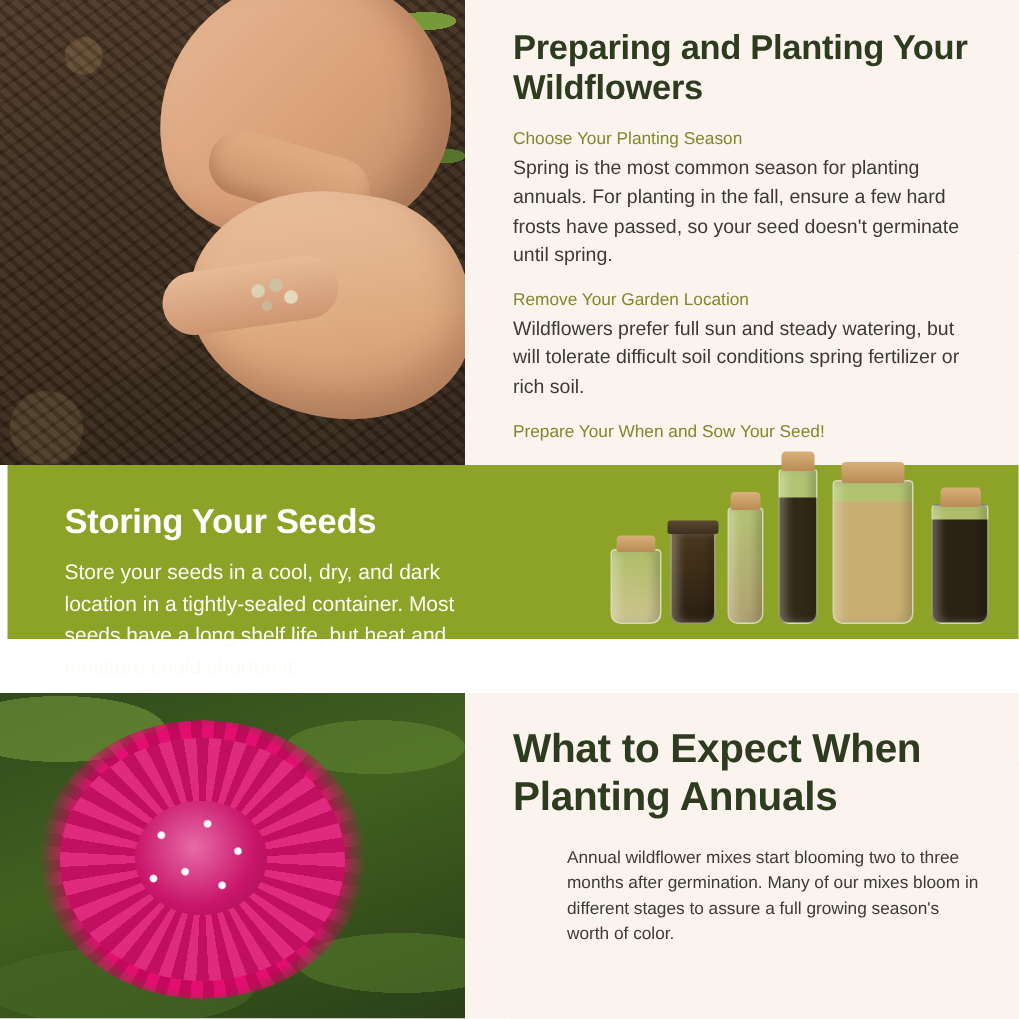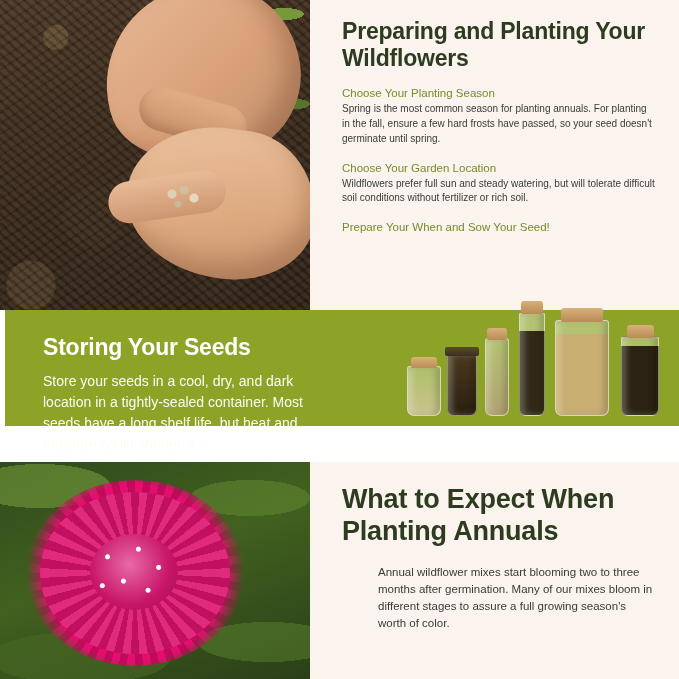--- a/index.html
+++ b/index.html
@@ -67,21 +67,21 @@
     background:
       radial-gradient(circle at 6px 8px, #ded0b4 0 4px, transparent 5px),
       radial-gradient(circle at 18px 4px, #cfc0a2 0 4px, transparent 5px),
       radial-gradient(circle at 28px 12px, #e4d8bd 0 4px, transparent 5px),
       radial-gradient(circle at 12px 18px, #c8b897 0 3px, transparent 4px);
   }
 
   .sec1-text { flex: 1; background: #faf3ee; padding: 18px 22px 10px 32px; }
   .h1 { font-size: 23px; line-height: 1.18; font-weight: bold; color: #2d3b1f; letter-spacing: -.2px; }
   .sub { font-size: 11.5px; font-weight: normal; color: #7c8a2a; margin-top: 15px; }
-  .body { font-size: 10px; line-height: 1.48; color: #3b3b35; margin-top: 3px; }
+  .body { font-size: 13px; line-height: 1.48; color: #3b3b35; margin-top: 3px; }
 
   
   .sec2 { position: absolute; left: 5px; top: 310px; width: 679px; height: 116px; background: #8ca328; display:flex;justify-content:flex-end; }
   .sec2-text { width: 340px; padding: 24px 20px 0 38px; }
   .h2 { font-size: 23px; font-weight: bold; color: #ffffff; letter-spacing: -.2px; }
   .body2 { font-size: 14px; line-height: 1.5; color: #fbfdf2; margin-top: 10px; }
   .jars { position:relative; flex:1; }
   .jar { position:absolute; bottom:10px; border-radius: 3px 3px 7px 7px;
          border:1px solid rgba(255,255,255,.45);
          box-shadow: inset -4px 0 6px rgba(0,0,0,.18), inset 4px 0 6px rgba(255,255,255,.28); }
@@ -139,22 +139,22 @@
       <div class="hand-front"></div>
       <div class="thumb"></div>
       <div class="seeds"></div>
     </div>
     <div class="sec1-text">
       <div class="h1">Preparing and Planting Your Wildflowers</div>
 
       <div class="sub">Choose Your Planting Season</div>
       <div class="body">Spring is the most common season for planting annuals. For planting in the fall, ensure a few hard frosts have passed, so your seed doesn't germinate until spring.</div>
 
-      <div class="sub">Choose Your Garden Location</div>
-      <div class="body">Wildflowers prefer full sun and steady watering, but will tolerate difficult soil conditions without fertilizer or rich soil.</div>
+      <div class="sub">Remove Your Garden Location</div>
+      <div class="body">Wildflowers prefer full sun and steady watering, but will tolerate difficult soil conditions spring fertilizer or rich soil.</div>
 
       <div class="sub">Prepare Your When and Sow Your Seed!</div>
     </div>
   </div>
 
   <div class="sec2">
     <div class="sec2-text">
       <div class="h2">Storing Your Seeds</div>
       <div class="body2">Store your seeds in a cool, dry, and dark location in a tightly-sealed container. Most seeds have a long shelf life, but heat and moisture could shorten it.</div>
     </div>

